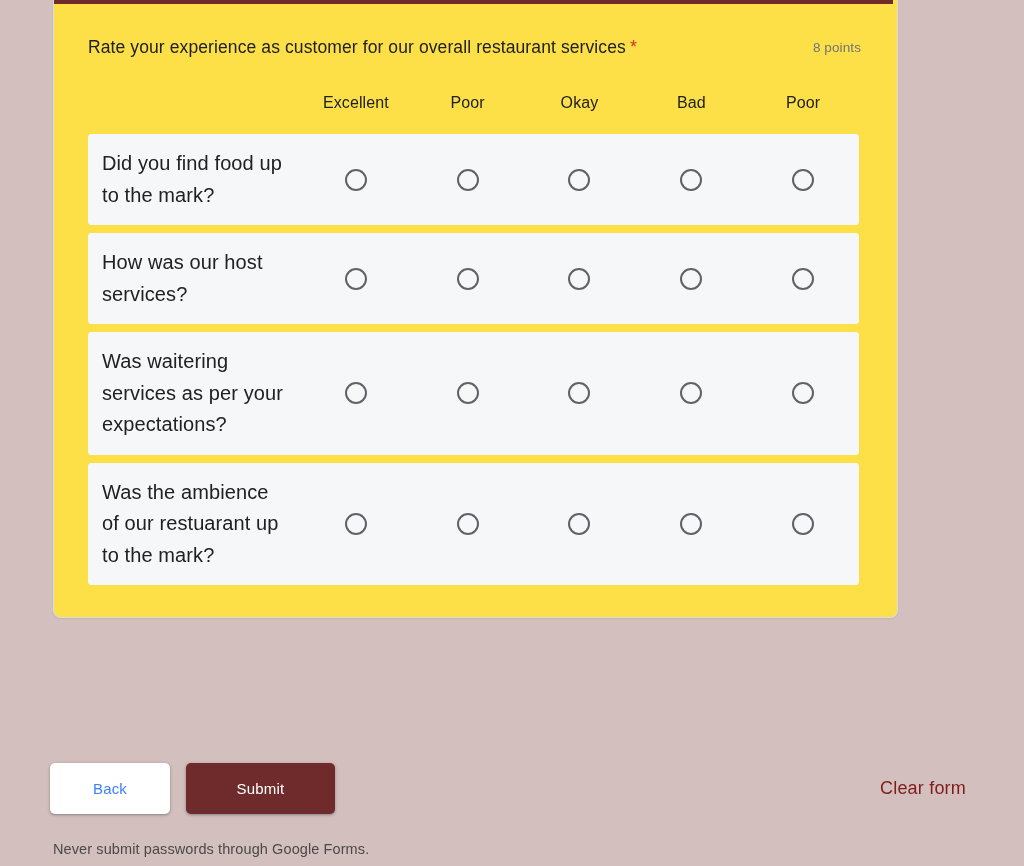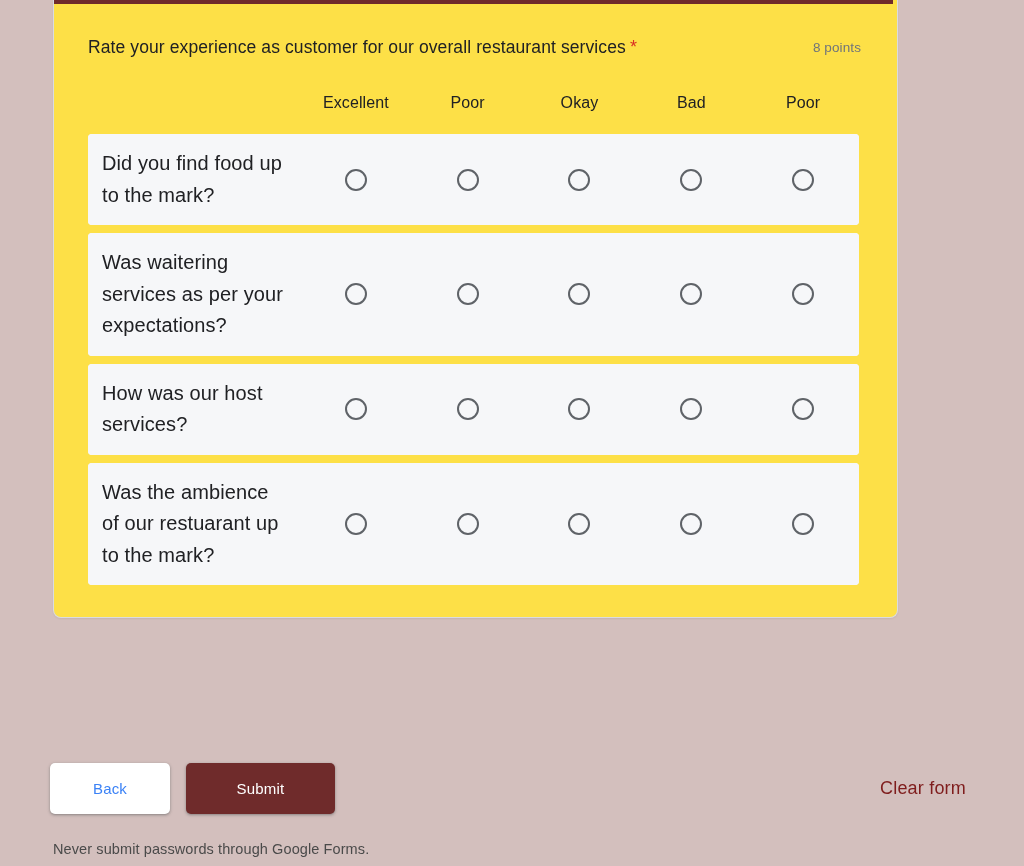--- a/index.html
+++ b/index.html
@@ -220,40 +220,40 @@
           </td>
           <td class="opt-cell">
             <span class="radio"></span>
           </td>
           <td class="opt-cell">
             <span class="radio"></span>
           </td>
         </tr>
 
         <tr>
+          <td class="row-label-cell">How was our host services?</td>
+          <td class="opt-cell">
+            <span class="radio"></span>
+          </td>
+          <td class="opt-cell">
+            <span class="radio"></span>
+          </td>
+          <td class="opt-cell">
+            <span class="radio"></span>
+          </td>
+          <td class="opt-cell">
+            <span class="radio"></span>
+          </td>
+          <td class="opt-cell">
+            <span class="radio"></span>
+          </td>
+        </tr>
+
+        <tr>
           <td class="row-label-cell">Was waitering services as per your expectations?</td>
-          <td class="opt-cell">
-            <span class="radio"></span>
-          </td>
-          <td class="opt-cell">
-            <span class="radio"></span>
-          </td>
-          <td class="opt-cell">
-            <span class="radio"></span>
-          </td>
-          <td class="opt-cell">
-            <span class="radio"></span>
-          </td>
-          <td class="opt-cell">
-            <span class="radio"></span>
-          </td>
-        </tr>
-
-        <tr>
-          <td class="row-label-cell">How was our host services?</td>
           <td class="opt-cell">
             <span class="radio"></span>
           </td>
           <td class="opt-cell">
             <span class="radio"></span>
           </td>
           <td class="opt-cell">
             <span class="radio"></span>
           </td>
           <td class="opt-cell">

